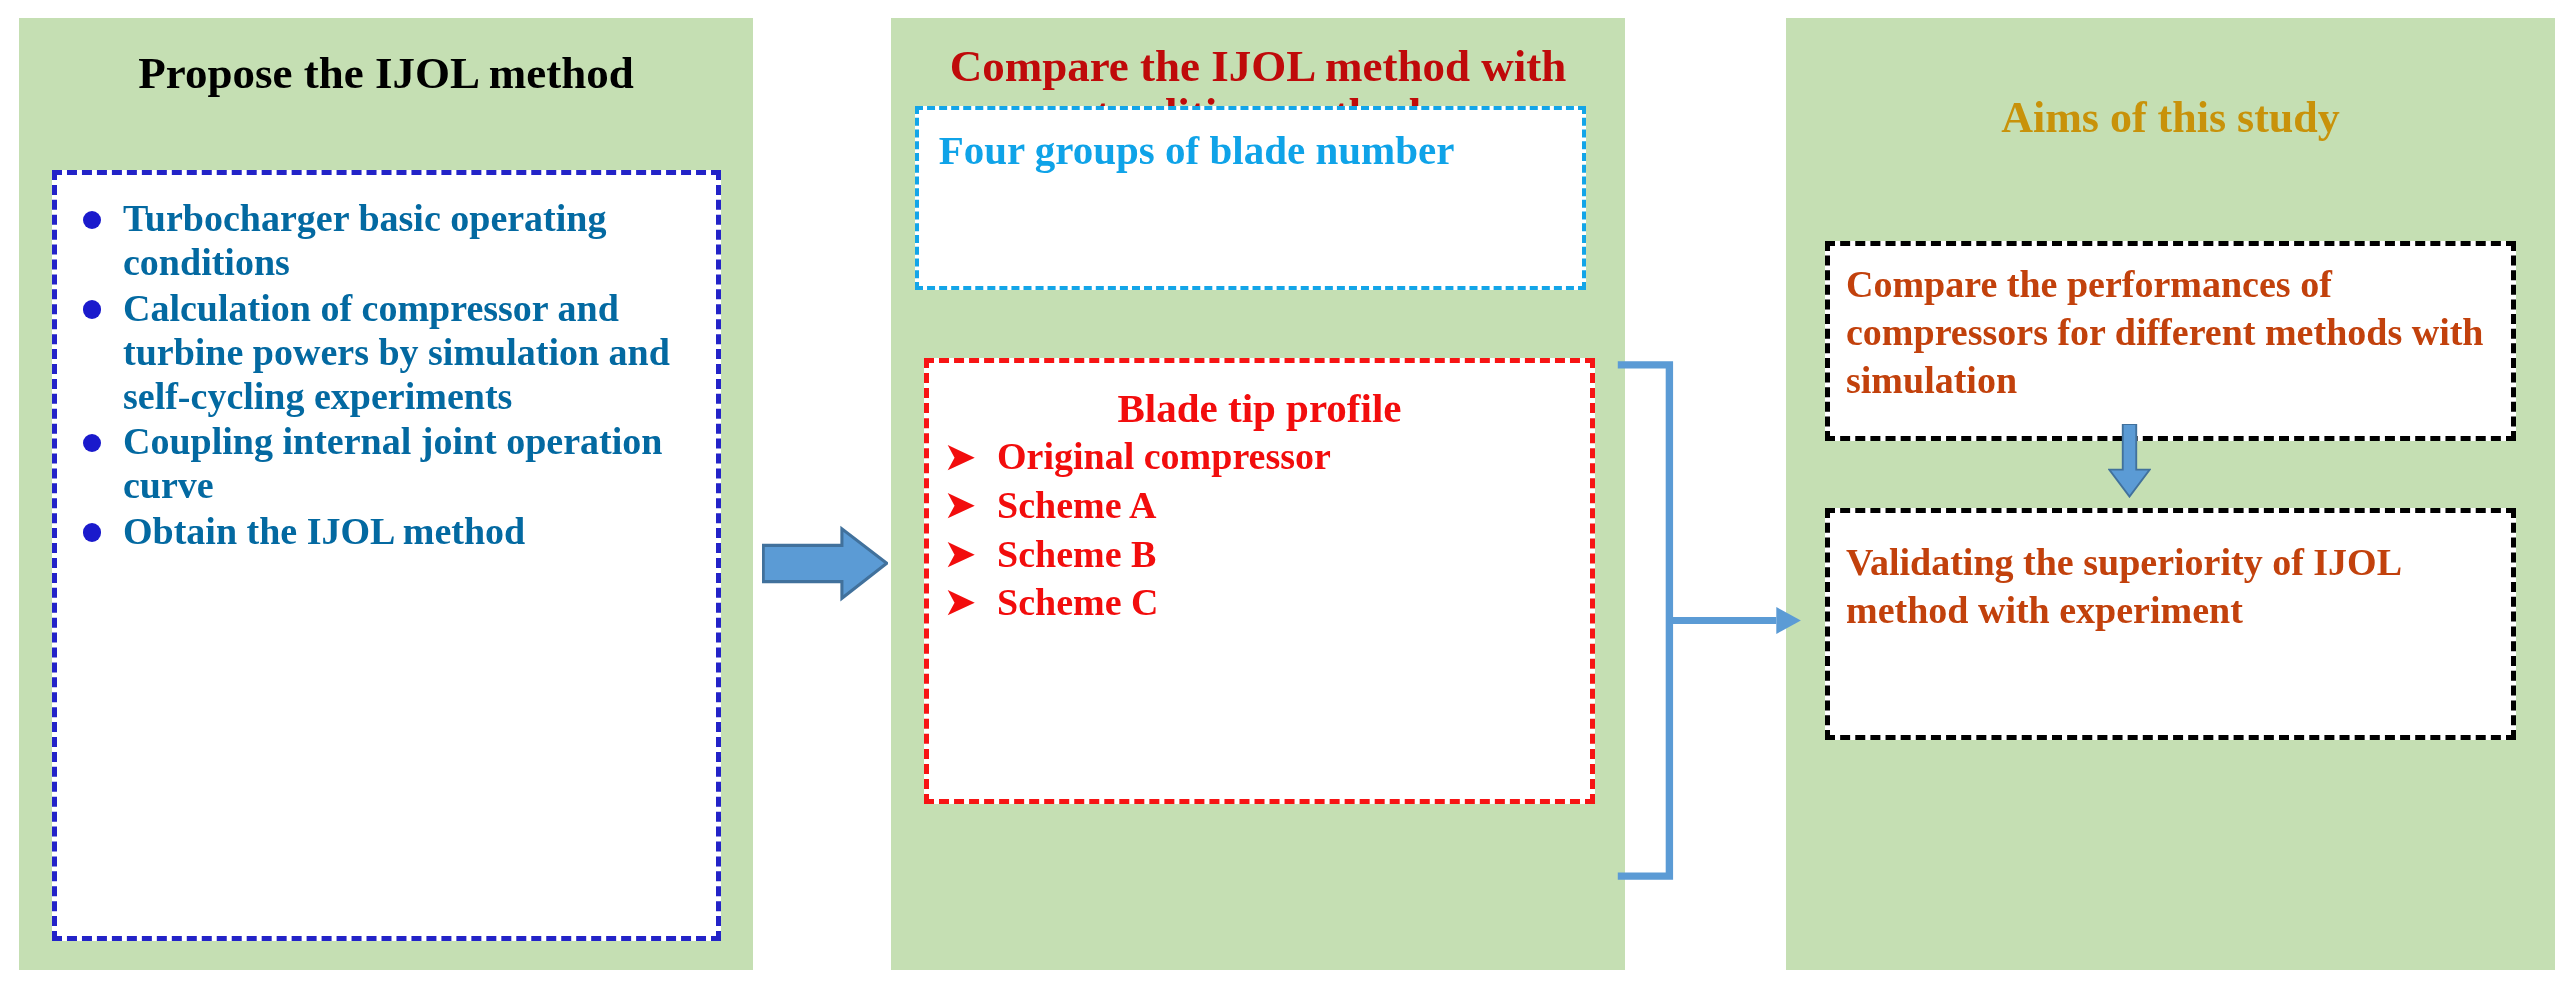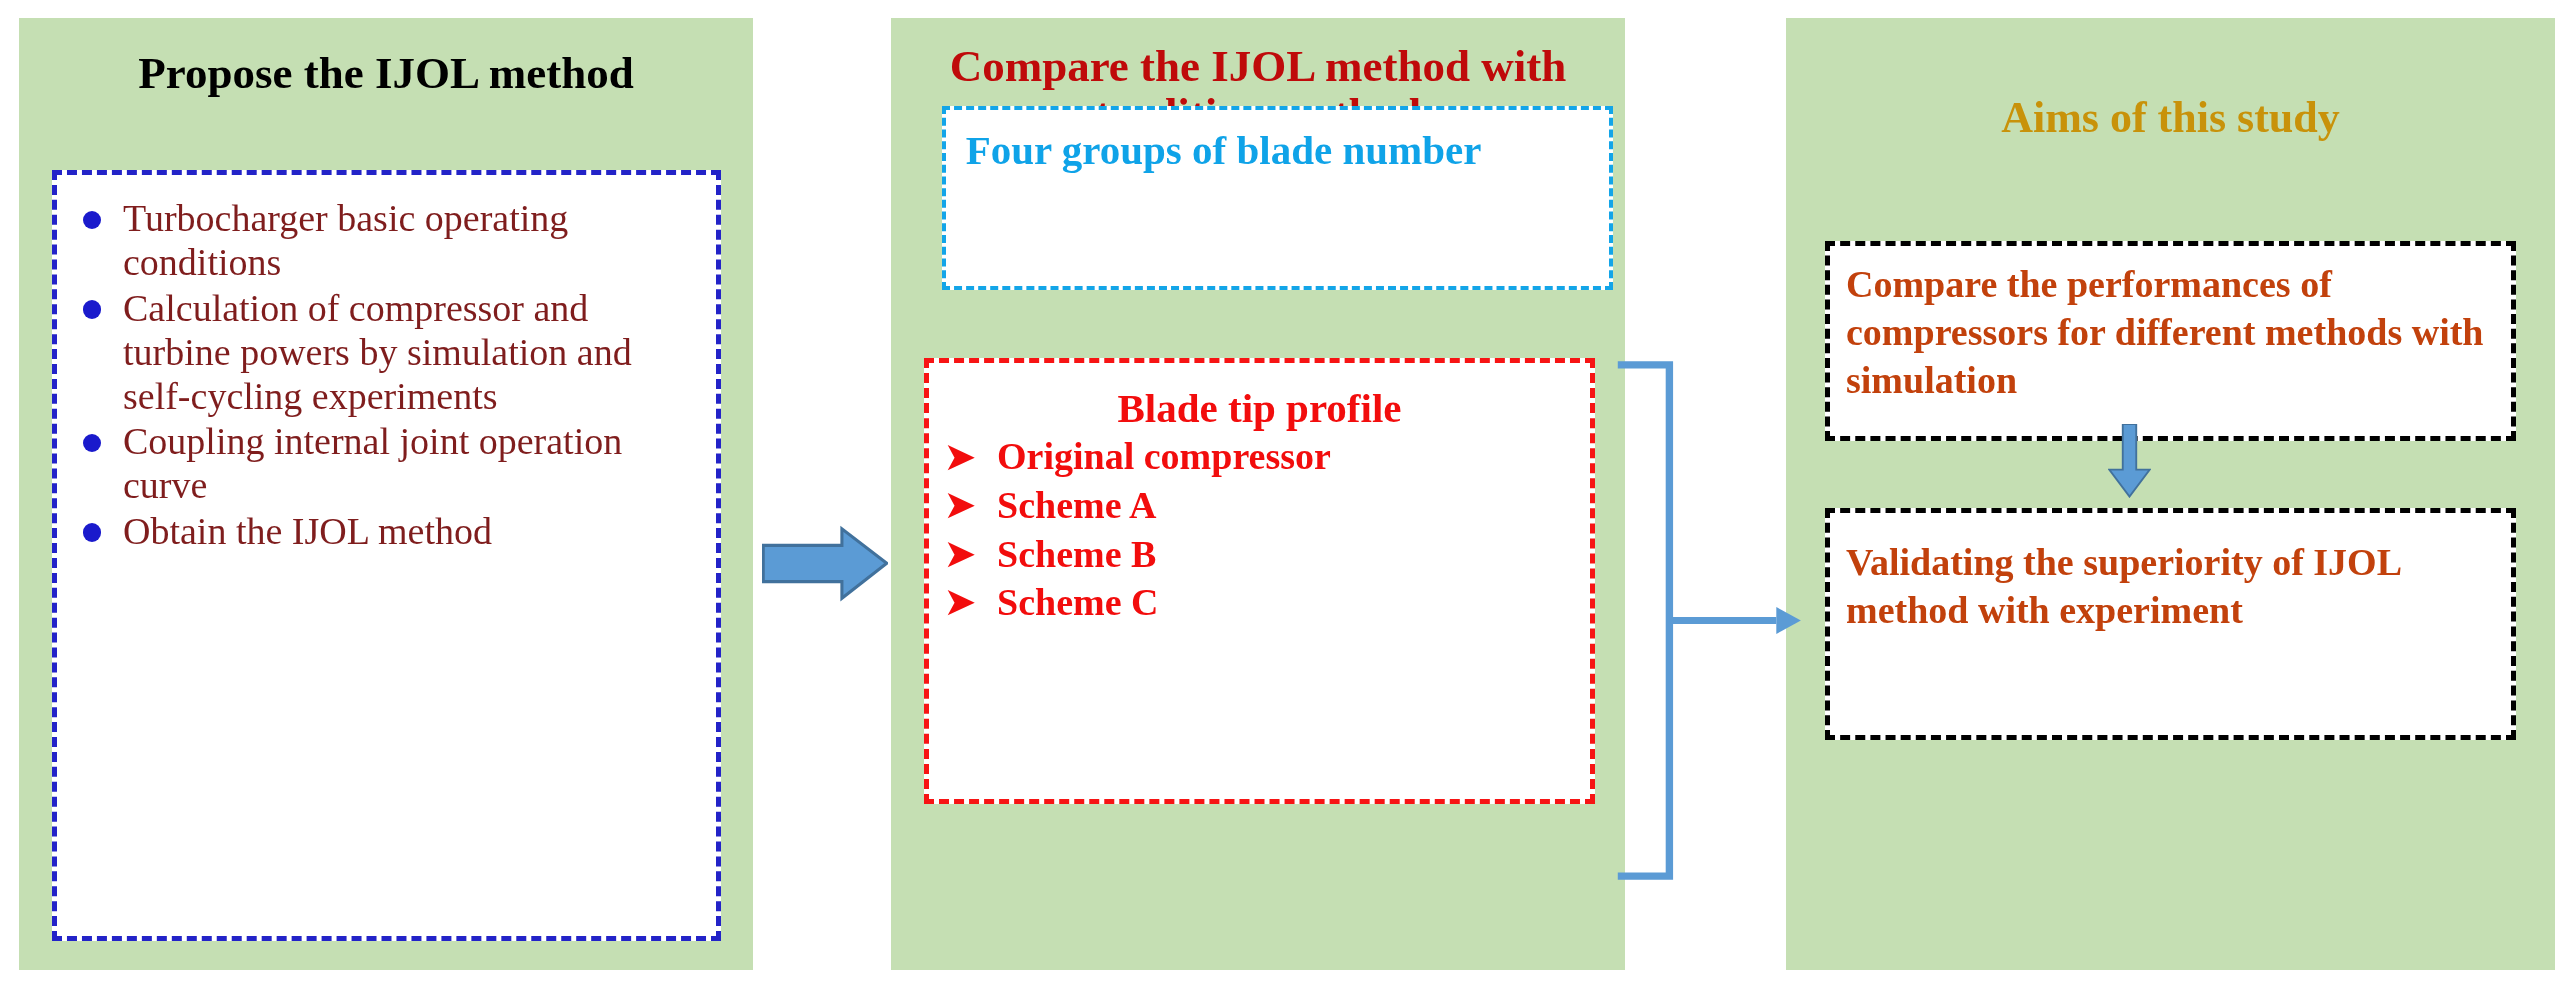--- a/index.html
+++ b/index.html
@@ -18,27 +18,27 @@
   #title-compare{top:23.4px;  font-size:45px; color:#bf0a0a;}
   #title-aims   {top:76px; font-size:44px; color:#c8920a;}
 
   .dbox{position:absolute;background:#ffffff;box-sizing:border-box;}
 
   
   #box-propose-list{left:33px;top:152px;width:669px;height:771px;
       border:5.5px dashed #2323c8;}
   #box-propose-list ul{margin:0;padding:21px 16px 0 21px;list-style:none;}
   #box-propose-list li{position:relative;padding-left:45px;
-      color:#7f1d1d;font-size:38px;font-weight:normal;line-height:1.16;
+      color:#0369a1;font-size:38px;font-weight:bold;line-height:1.16;
       margin-bottom:1.2px;}
   #box-propose-list li .bullet{position:absolute;left:4.9px;top:14.7px;
       width:18.4px;height:18.4px;border-radius:50%;background:#1a1acc;}
 
   
-  #box-blade-number{left:51px;top:88px;width:671px;height:184px;
+  #box-blade-number{left:24px;top:88px;width:671px;height:184px;
       border:4.9px dashed #13a5e8;}
   #box-blade-number .just{padding:16px 16px 0 19.7px;color:#0fa3e8;
       font-size:41px;font-weight:bold;line-height:1.2;
       text-align:justify;text-align-last:left;}
   #box-blade-number .just span{display:inline;}
 
   
   #box-blade-profile{left:33px;top:340px;width:671px;height:446px;
       border:5.5px dashed #f71414;}
   #box-blade-profile .bp-title{text-align:center;color:#f20d0d;

